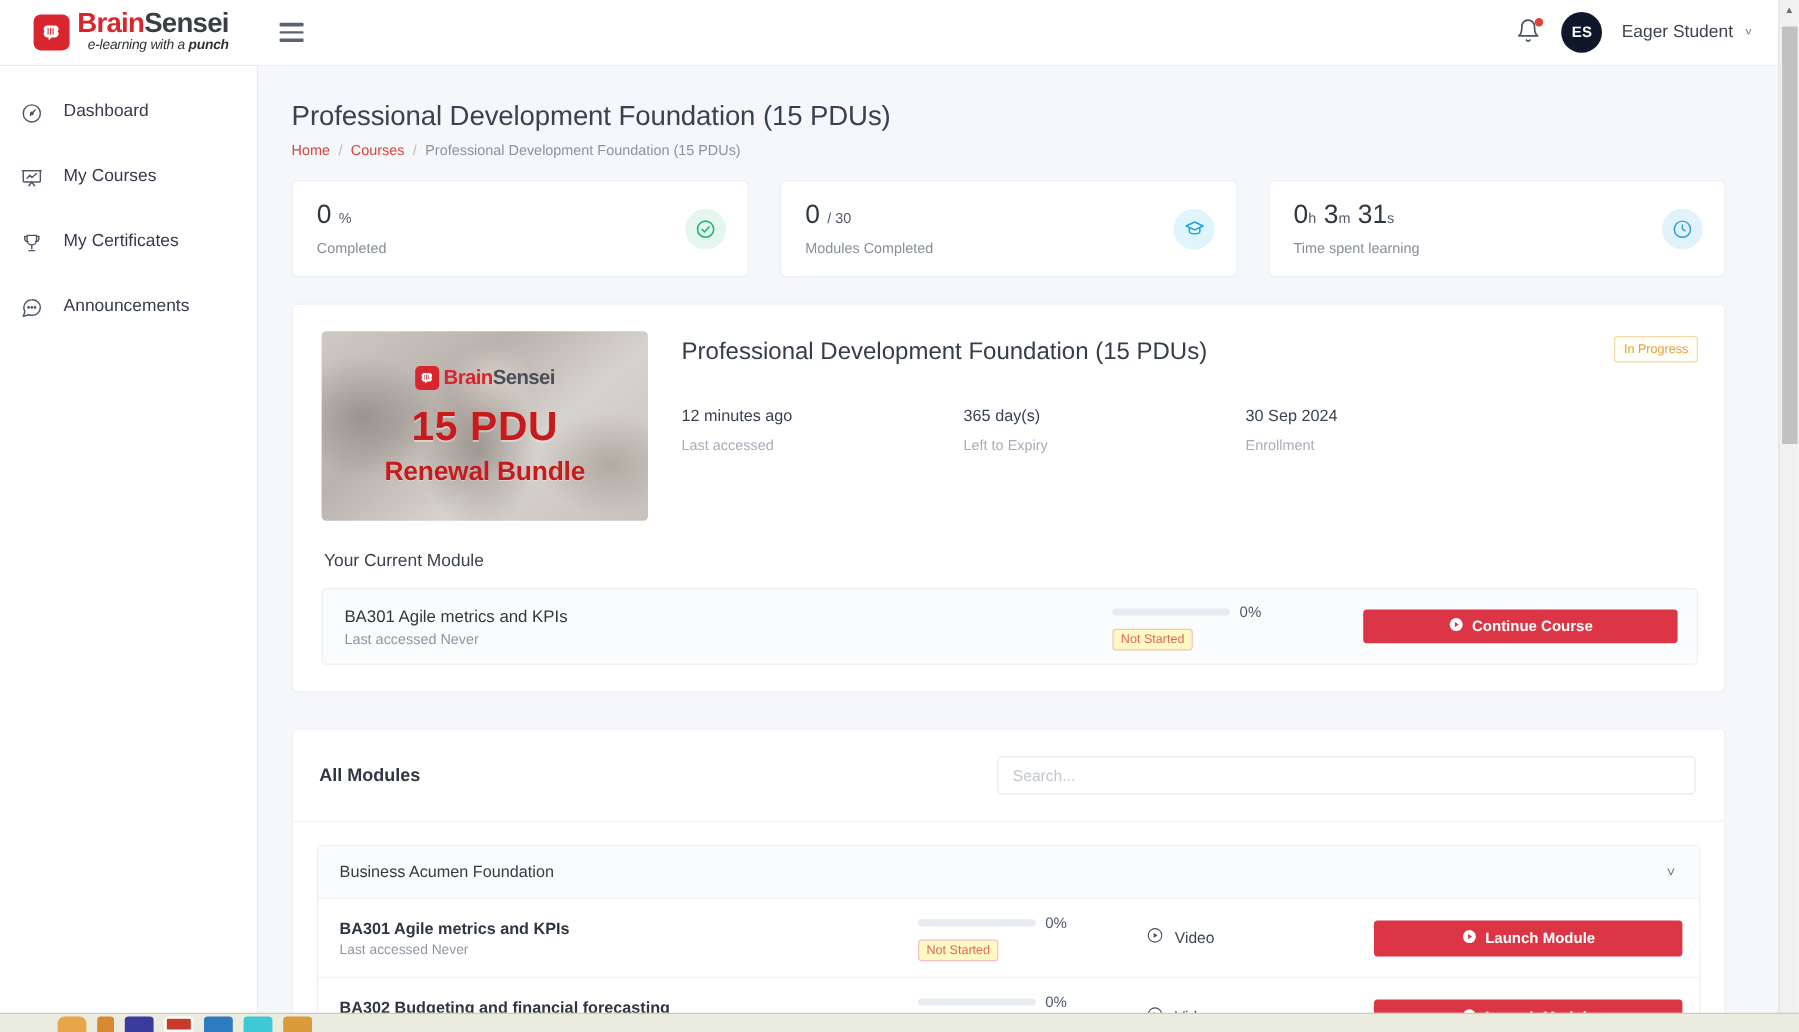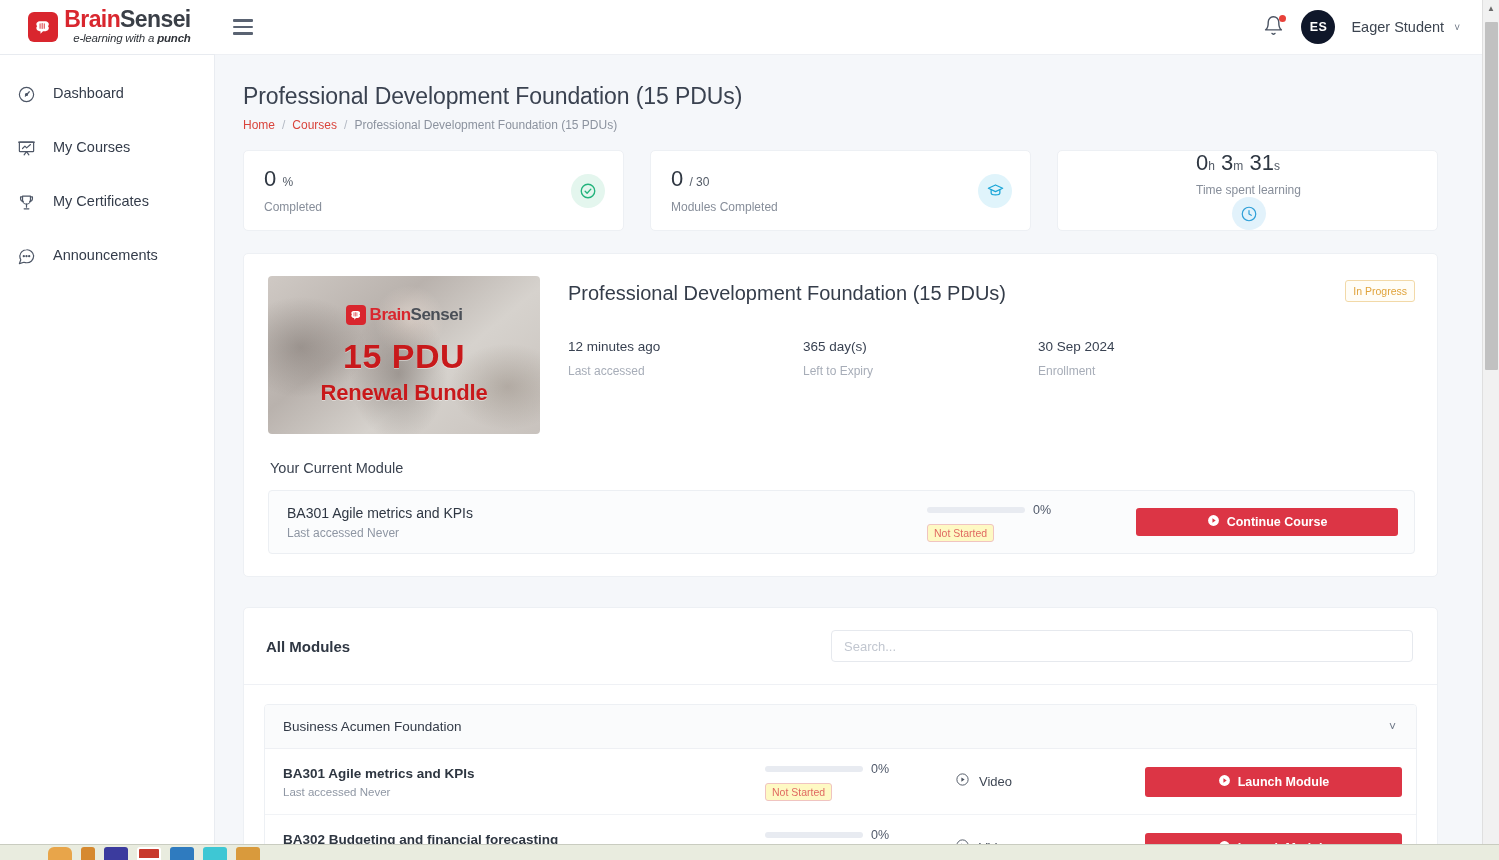--- a/index.html
+++ b/index.html
@@ -83,21 +83,21 @@
   .breadcrumb .current { color: #8c939f; }
 
   
   .stats { display: flex; gap: 26px; margin-top: 18px; }
   .stat-card {
     background: #fff; border: 1px solid #edf0f4; border-radius: 5px;
     height: 81px; display: flex; align-items: center; padding: 0 18px 0 20px;
   }
   .stat-card.c1 { width: 388px; }
   .stat-card.c2 { width: 388px; }
-  .stat-card.c3 { width: 388px; flex-direction: column; }
+  .stat-card.c3 { width: 388px; }
   .stat-text { flex: 1; }
   .stat-value { font-size: 22px; color: #2f3742; line-height: 1.1; }
   .stat-value .unit { font-size: 12px; color: #525a66; }
   .stat-label { font-size: 12px; color: #878e9a; margin-top: 8px; }
   .stat-icon {
     width: 34px; height: 34px; border-radius: 50%;
     display: flex; align-items: center; justify-content: center;
   }
   .bubble-green { background: #e4f6ee; color: #24b47e; }
   .bubble-teal  { background: #e0f4fb; color: #23b0dd; }

